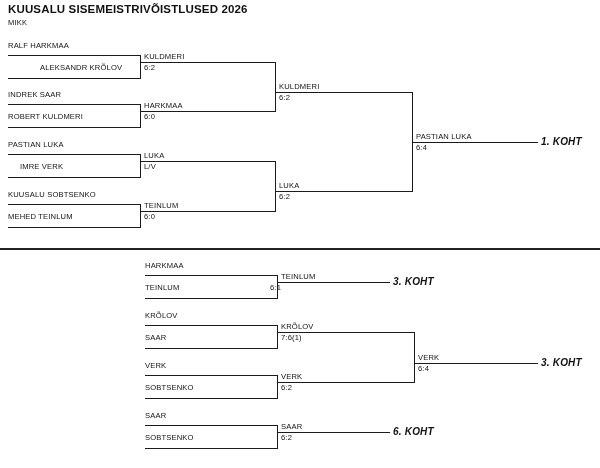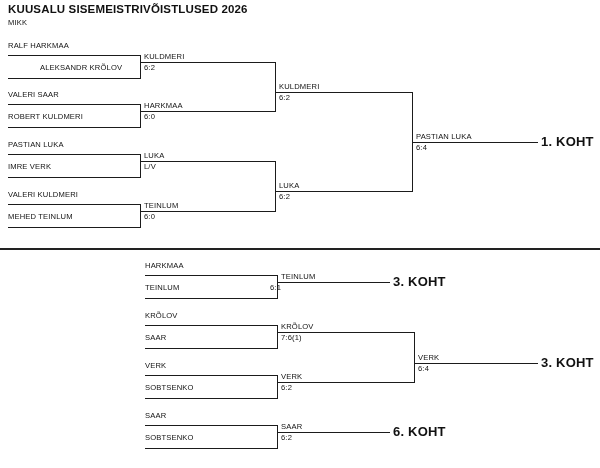--- a/index.html
+++ b/index.html
@@ -32,51 +32,51 @@
   }
   .lbl{
     position:absolute;font-size:7.6px;letter-spacing:0.15px;
     white-space:nowrap;line-height:9px;
   }
   .score{
     position:absolute;font-size:7.6px;letter-spacing:0.15px;
     white-space:nowrap;line-height:9px;
   }
   .place{
-    position:absolute;font-size:13px;font-weight:bold;letter-spacing:0.2px;
-    white-space:nowrap;line-height:9px;
+    position:absolute;font-size:10px;font-weight:bold;letter-spacing:0.2px;
+    white-space:nowrap;line-height:9px;font-style:italic;
   }
 </style>
 </head>
 <body>
 
 <div class="stage">
 
   <div class="title">KUUSALU SISEMEISTRIVÕISTLUSED 2026</div>
   <div class="subtitle">MIKK</div>
 
   <div class="lbl" style="left:8px;  top:41px;">RALF HARKMAA</div>
   <div class="hline" style="left:8px;  top:55px; width:133px;"></div>
   <div class="lbl" style="left:8px;  top:63px;margin-left:32px;">ALEKSANDR KRÕLOV</div>
   <div class="hline" style="left:8px;  top:78px; width:133px;"></div>
   <div class="vline" style="left:140px;top:55px; height:24px;"></div>
 
-  <div class="lbl" style="left:8px;  top:90px;">VALERI SAAR</div>
+  <div class="lbl" style="left:8px;  top:90px;">INDREK SAAR</div>
   <div class="hline" style="left:8px;  top:104px;width:133px;"></div>
   <div class="lbl" style="left:8px;  top:112px;">ROBERT KULDMERI</div>
   <div class="hline" style="left:8px;  top:127px;width:133px;"></div>
   <div class="vline" style="left:140px;top:104px;height:24px;"></div>
 
   <div class="lbl" style="left:8px;  top:140px;">PASTIAN LUKA</div>
   <div class="hline" style="left:8px;  top:154px;width:133px;"></div>
-  <div class="lbl" style="left:8px;  top:162px;">IMRE VERK</div>
+  <div class="lbl" style="left:20px;  top:162px;">IMRE VERK</div>
   <div class="hline" style="left:8px;  top:177px;width:133px;"></div>
   <div class="vline" style="left:140px;top:154px;height:24px;"></div>
 
-  <div class="lbl" style="left:8px;  top:190px;">VALERI KULDMERI</div>
+  <div class="lbl" style="left:8px;  top:190px;">KUUSALU SOBTSENKO</div>
   <div class="hline" style="left:8px;  top:204px;width:133px;"></div>
   <div class="lbl" style="left:8px;  top:212px;">MEHED TEINLUM</div>
   <div class="hline" style="left:8px;  top:227px;width:133px;"></div>
   <div class="vline" style="left:140px;top:204px;height:24px;"></div>
 
   <div class="lbl" style="left:144px;top:52px;">KULDMERI</div>
   <div class="score" style="left:144px;top:63px;">6:2</div>
 
   <div class="lbl" style="left:144px;top:101px;">HARKMAA</div>
   <div class="score" style="left:144px;top:112px;">6:0</div>

